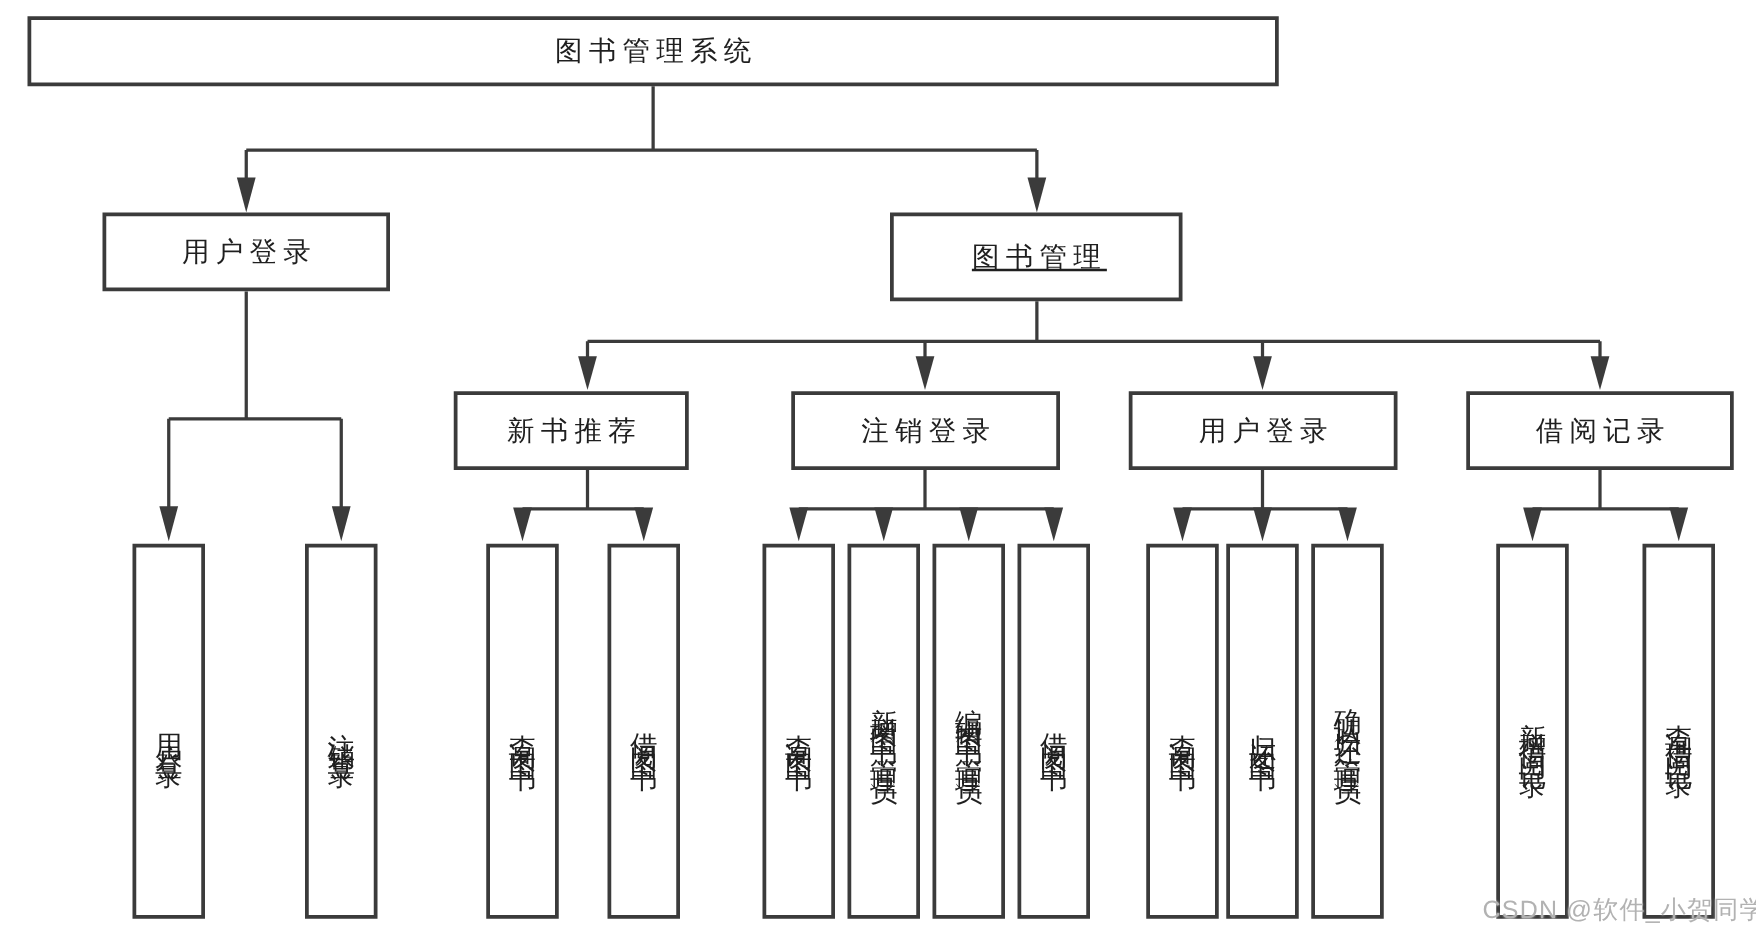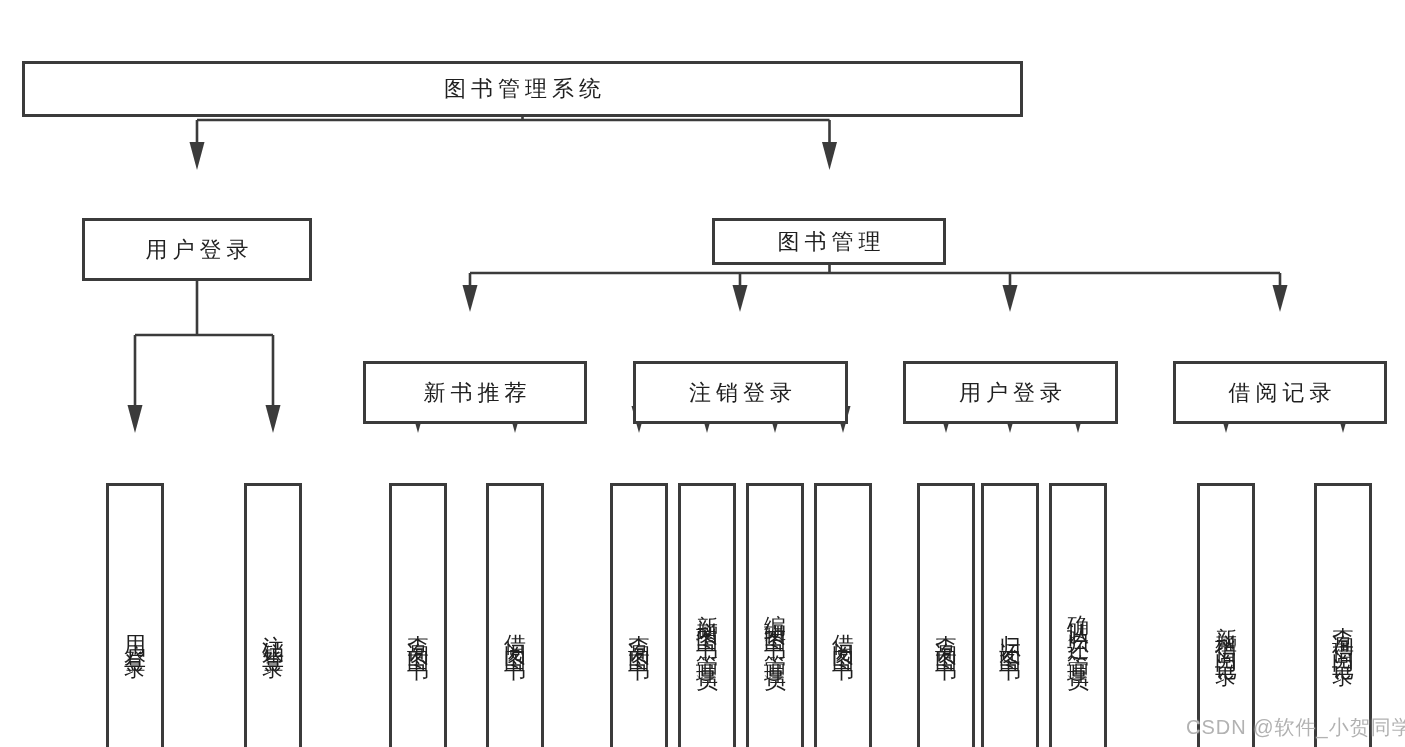--- a/index.html
+++ b/index.html
@@ -36,43 +36,42 @@
   }
   .box{
     position:absolute;
     background:#ffffff;
     border:3px solid var(--box-border);
     display:flex;
     align-items:center;
     justify-content:center;
     color:var(--text);
     z-index:2;
-    margin-top:48px;
   }
   .hlabel{
     font-size:22px;
     letter-spacing:5px;
     text-indent:5px;
     white-space:nowrap;
   }
   .leaf .vtext{
     writing-mode:vertical-rl;
     text-orientation:mixed;
     font-size:22px;
     letter-spacing:8px;
     line-height:1;
     white-space:nowrap;
   }
   
   #n-root{left:22px;top:13px;width:1001px;height:56px;}
   
   #n-l2-0{left:82px;top:170px;width:230px;height:63px;}
-  #n-l2-1{left:712px;top:170px;width:234px;height:47px;}
-  
-  #n-l3-0{left:363px;top:313px;width:224px;height:63px;}
+  #n-l2-1{left:712px;top:170px;width:234px;height:71px;text-decoration:underline;}
+  
+  #n-l3-0{left:363px;top:313px;width:188px;height:63px;}
   #n-l3-1{left:633px;top:313px;width:215px;height:63px;}
   #n-l3-2{left:903px;top:313px;width:215px;height:63px;}
   #n-l3-3{left:1173px;top:313px;width:214px;height:63px;}
   
   .leaf{top:435px;width:58px;height:300px;}
   #leaf-0{left:106px;}
   #leaf-1{left:244px;}
   #leaf-2{left:389px;}
   #leaf-3{left:486px;}
   #leaf-4{left:610px;}

